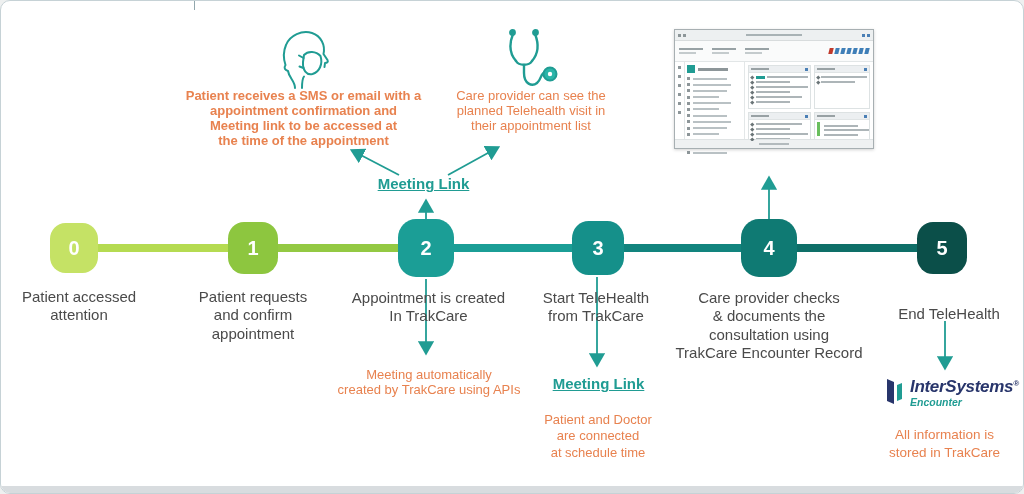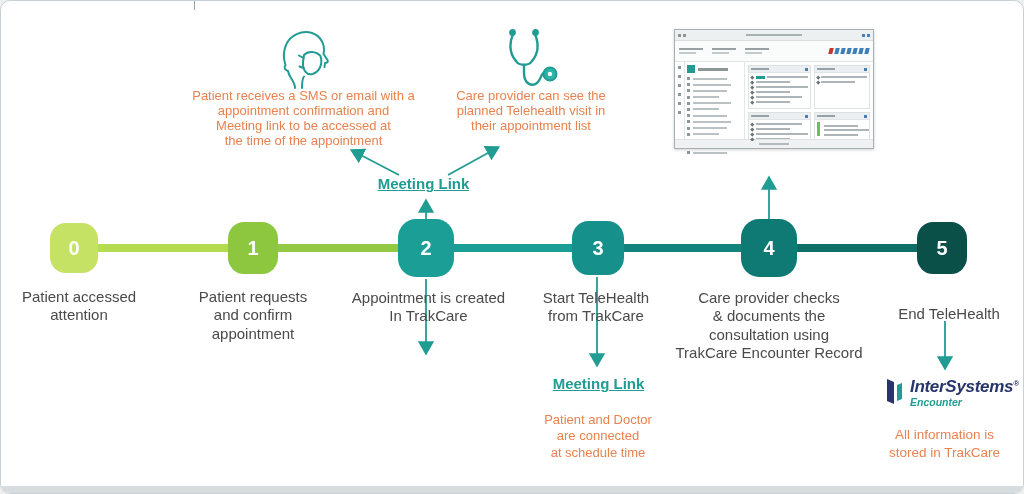--- a/index.html
+++ b/index.html
@@ -18,21 +18,21 @@
   .n0{left:73px;width:48px;height:50px;} .n1{left:252px;width:50px;height:52px;}
   .n2{left:425px;width:56px;height:58px;} .n3{left:597px;width:52px;height:54px;}
   .n4{left:768px;width:56px;height:58px;} .n5{left:941px;width:50px;height:52px;}
   .nlabel{position:absolute;text-align:center;color:var(--label-gray,#4a4a4a);font-size:15px;line-height:1.23;}
   .l0{left:-2px;top:287px;width:160px;} .l1{left:172px;top:287px;width:160px;}
   .l2{left:315px;top:288px;width:225px;} .l3{left:515px;top:288px;width:160px;}
   .l4{left:650px;top:288px;width:236px;} .l5{left:868px;top:288px;width:160px;margin-top:16px;}
 
   
   .orange{position:absolute;text-align:center;color:var(--orange,#e8824f);font-size:13px;line-height:1.16;}
-  .a-sms{left:175px;top:87px;width:255px;} .a-provider{left:430px;top:87px;width:200px;}
+  .a-sms{left:175px;top:87px;width:255px;font-weight:bold;} .a-provider{left:430px;top:87px;width:200px;}
   .a-auto{left:318px;top:366px;width:220px;} .a-doctor{left:517px;top:411px;width:160px;line-height:1.25;}
   .a-stored{left:861px;top:425px;width:165px;line-height:1.3;font-size:13.5px;}
   .mlink{position:absolute;text-align:center;color:var(--accent-teal,#209c93);font-weight:700;font-size:15px;
          text-decoration:underline;}
   .ml-top{left:350px;top:174px;width:145px;} .ml-bottom{left:520px;top:374px;width:155px;}
 
   .icon{position:absolute;}
   .icon-mask{left:274px;top:27px;} .icon-steth{left:496px;top:26px;}
   .overlay{position:absolute;left:0;top:0;pointer-events:none;}
   .overlay line{stroke:var(--accent-teal,#209c93);stroke-width:1.8;}
@@ -164,20 +164,22 @@
     <circle cx="53" cy="47" r="2.2" fill="#ffffff" stroke="none"></circle>
   </svg>
 
   <div class="orange pre a-sms">Patient receives a SMS or email with a
 appointment confirmation and
 Meeting link to be accessed at
 the time of the appointment</div>
   <div class="orange pre a-provider">Care provider can see the
 planned Telehealth visit in
 their appointment list</div>
+  <div class="orange pre a-auto">Meeting automatically
+created by TrakCare using APIs</div>
   <div class="orange pre a-doctor">Patient and Doctor
 are connected
 at schedule time</div>
   <div class="orange pre a-stored">All information is
 stored in TrakCare</div>
 
   <div class="mlink ml-top">Meeting Link</div>
   <div class="mlink ml-bottom">Meeting Link</div>
 
   <div class="thumb">

